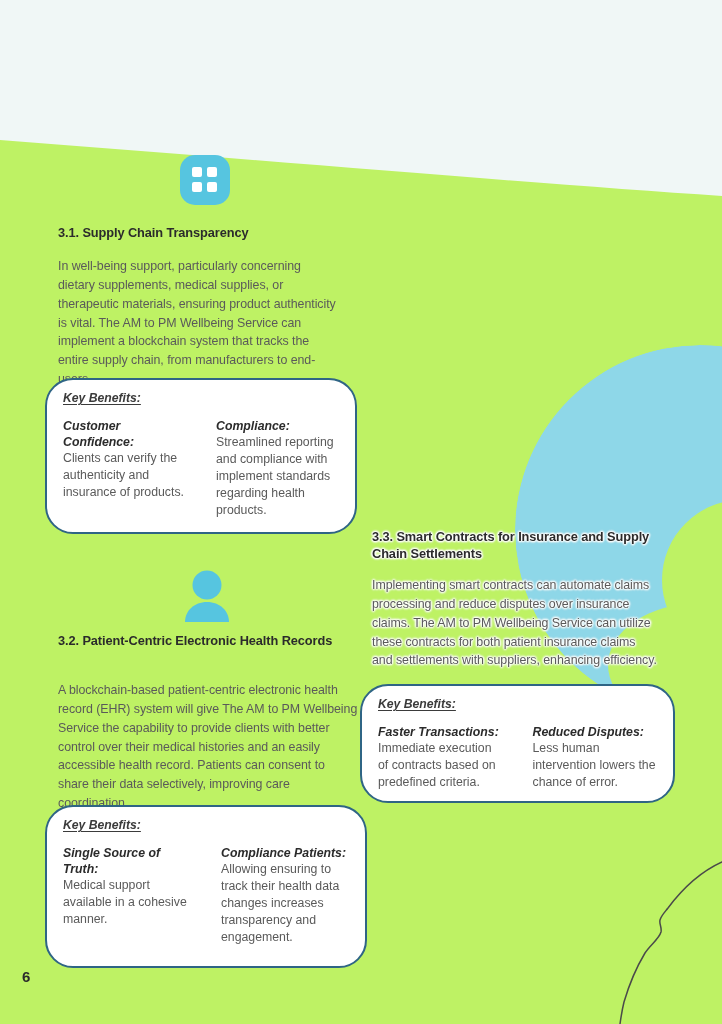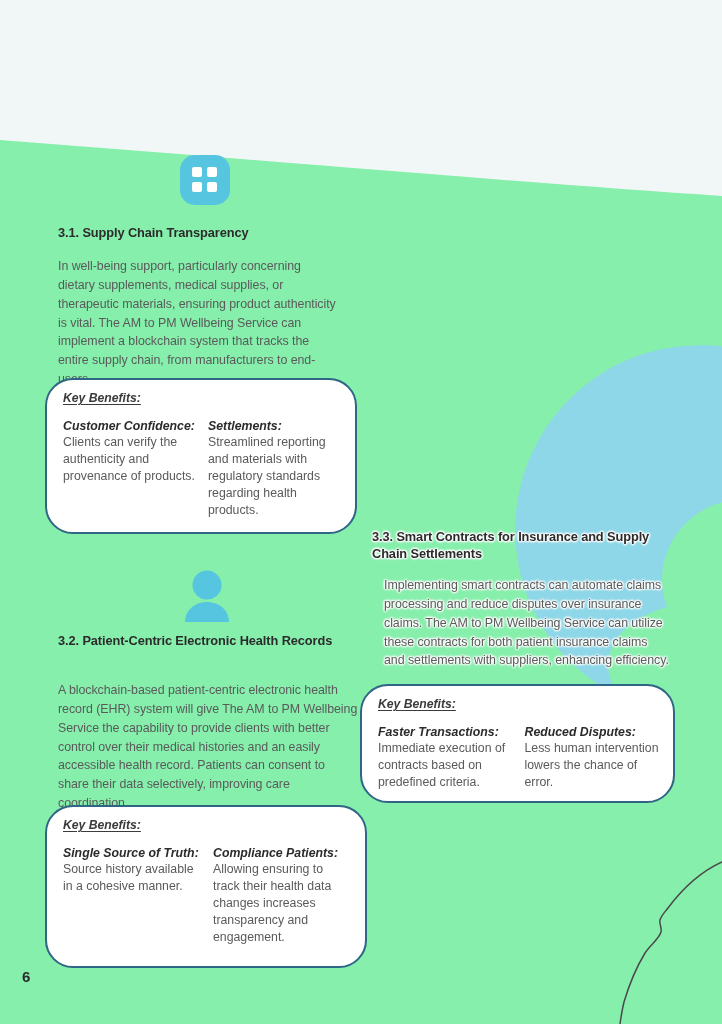--- a/index.html
+++ b/index.html
@@ -15,21 +15,21 @@
     position: relative;
     -webkit-font-smoothing: antialiased;
   }
 
   .page {
     position: absolute;
     inset: 0;
     width: 722px;
     height: 1024px;
     overflow: hidden;
-    background: #86efac;
+    background: #bef264;
   }
 
   
   .bg-layer {
     position: absolute;
     inset: 0;
     width: 722px;
     height: 1024px;
     z-index: 0;
     pointer-events: none;
@@ -119,21 +119,21 @@
     color: #3b3b3b;
     text-decoration: underline;
     text-underline-offset: 2px;
   }
   .kb-cols {
     position: absolute;
     left: 16px;
     right: 14px;
     top: 38px;
     display: flex;
-    gap: 12px;
+    gap: 28px;
   }
   .kb-col {
     flex: 1 1 0;
     min-width: 0;
   }
   .kb-term {
     font-size: 12.3px;
     font-style: italic;
     font-weight: bold;
     color: #2b2b2b;
@@ -198,58 +198,58 @@
 
       <div class="sec-head" style="left:58px; top:224px; width:300px;">3.1. Supply Chain Transparency</div>
 
       <div class="sec-body" style="left:58px; top:257px; width:278px;">In well-being support, particularly concerning dietary supplements, medical supplies, or therapeutic materials, ensuring product authenticity is vital. The AM to PM Wellbeing Service can implement a blockchain system that tracks the entire supply chain, from manufacturers to end-users.</div>
 
       <div class="kb-box" style="left:45px; top:378px; width:312px; height:156px;">
         <div class="kb-title">Key Benefits:</div>
         <div class="kb-cols">
           <div class="kb-col">
             <span class="kb-term">Customer Confidence:</span>
-            <span class="kb-desc">Clients can verify the authenticity and provenance of products.</span>
-          </div>
-          <div class="kb-col">
-            <span class="kb-term">Settlements:</span>
-            <span class="kb-desc">Streamlined reporting and materials with regulatory standards regarding health products.</span>
+            <span class="kb-desc">Clients can verify the authenticity and insurance of products.</span>
+          </div>
+          <div class="kb-col">
+            <span class="kb-term">Compliance:</span>
+            <span class="kb-desc">Streamlined reporting and compliance with implement standards regarding health products.</span>
           </div>
         </div>
       </div>
 
       <svg class="icon-person" viewBox="0 0 48 52">
         <circle cx="24" cy="15" r="14.5" fill="#56c5e0"></circle>
         <path d="M24 32 C37 32 46 41 46 52 L2 52 C2 41 11 32 24 32 Z" fill="#56c5e0"></path>
       </svg>
 
       <div class="sec-head" style="left:58px; top:632px; width:310px;">3.2. Patient-Centric Electronic Health Records</div>
 
       <div class="sec-body" style="left:58px; top:681px; width:300px;">A blockchain-based patient-centric electronic health record (EHR) system will give The AM to PM Wellbeing Service the capability to provide clients with better control over their medical histories and an easily accessible health record. Patients can consent to share their data selectively, improving care coordination.</div>
 
       <div class="kb-box" style="left:45px; top:805px; width:322px; height:163px;">
         <div class="kb-title">Key Benefits:</div>
         <div class="kb-cols">
           <div class="kb-col">
             <span class="kb-term">Single Source of Truth:</span>
-            <span class="kb-desc">Source history available in a cohesive manner.</span>
+            <span class="kb-desc">Medical support available in a cohesive manner.</span>
           </div>
           <div class="kb-col">
             <span class="kb-term">Compliance Patients:</span>
             <span class="kb-desc">Allowing ensuring to track their health data changes increases transparency and engagement.</span>
           </div>
         </div>
       </div>
     </div>
 
     <div class="col-right">
 
       <div class="sec-head haloed" style="left:0px; top:528px; width:290px;">3.3. Smart Contracts for Insurance and Supply Chain Settlements</div>
 
-      <div class="sec-body haloed" style="left:12px; top:576px; width:285px;">Implementing smart contracts can automate claims processing and reduce disputes over insurance claims. The AM to PM Wellbeing Service can utilize these contracts for both patient insurance claims and settlements with suppliers, enhancing efficiency.</div>
+      <div class="sec-body haloed" style="left:0px; top:576px; width:285px;">Implementing smart contracts can automate claims processing and reduce disputes over insurance claims. The AM to PM Wellbeing Service can utilize these contracts for both patient insurance claims and settlements with suppliers, enhancing efficiency.</div>
 
       <div class="kb-box" style="left:-12px; top:684px; width:315px; height:119px;">
         <div class="kb-title">Key Benefits:</div>
         <div class="kb-cols">
           <div class="kb-col">
             <span class="kb-term">Faster Transactions:</span>
             <span class="kb-desc">Immediate execution of contracts based on predefined criteria.</span>
           </div>
           <div class="kb-col">
             <span class="kb-term">Reduced Disputes:</span>

